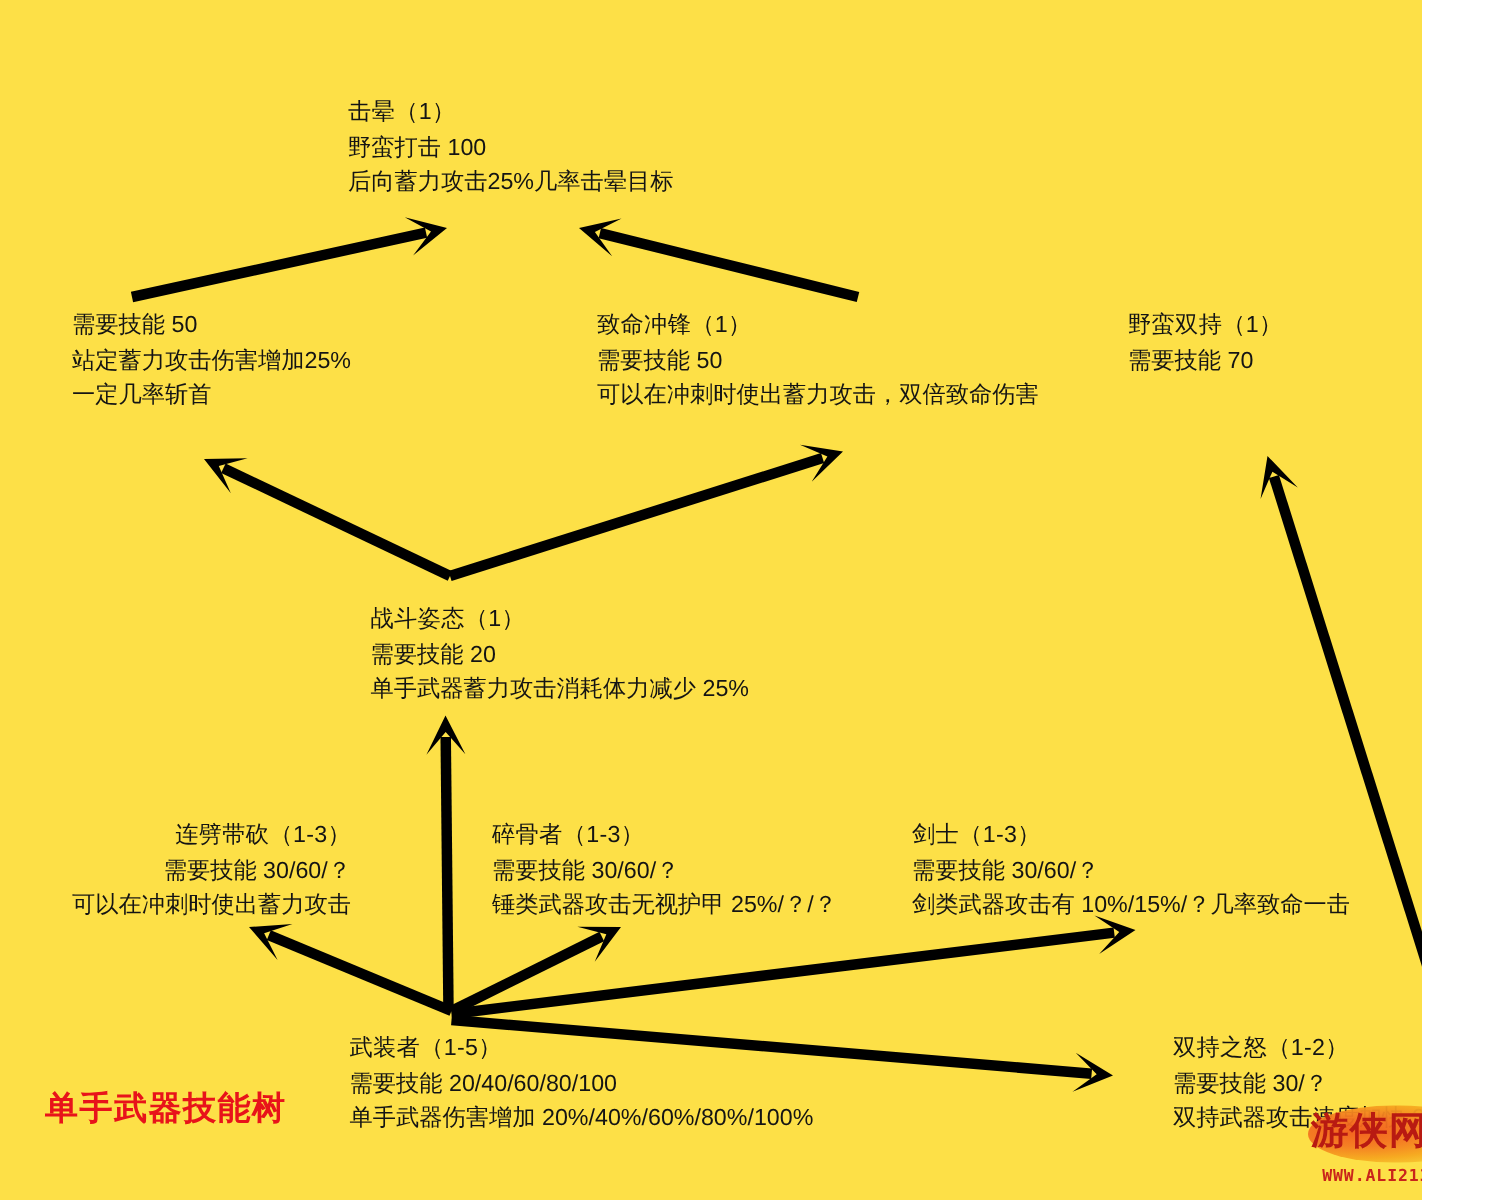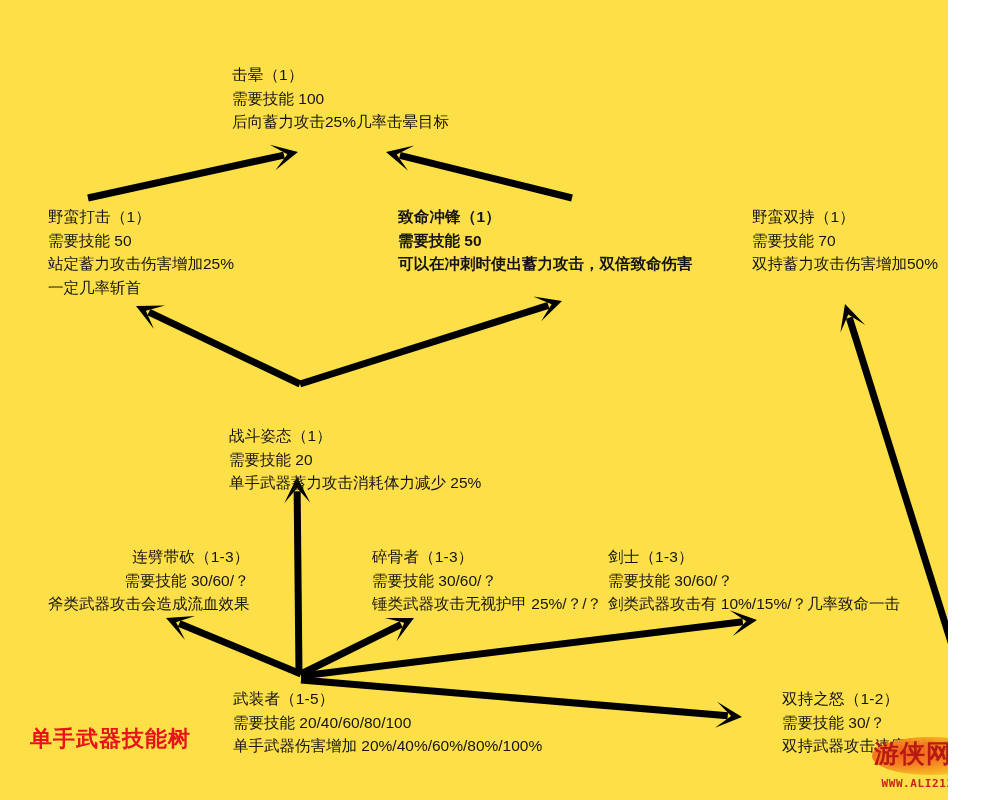--- a/index.html
+++ b/index.html
@@ -133,50 +133,48 @@
       </g>
       <g>
         <line x1="976" y1="722" x2="849.276483688663" y2="317.6455739073371" stroke="#000" stroke-width="7" stroke-linecap="butt"></line>
         <path d="M845,304 L865.1804920769665,324.9224219327374 L848.2656784531608,314.42025643833017 L840.37035769999,332.69784682121565 Z" fill="#000"></path>
       </g>
     </svg>
 
   <div id="node-layer">
       <div class="node" style="left: 232px; top: 63px;">
         <span class="line title">击晕（1）</span>
-        <span class="line">需要技能 100</span>
+        <span class="line">野蛮打击 100</span>
         <span class="line">后向蓄力攻击25%几率击晕目标</span>
       </div>
       <div class="node" style="left: 48px; top: 205px;">
-        <span class="line title">野蛮打击（1）</span>
         <span class="line">需要技能 50</span>
         <span class="line">站定蓄力攻击伤害增加25%</span>
         <span class="line">一定几率斩首</span>
       </div>
-      <div class="node" style="left: 398px; top: 205px; font-weight: bold;">
+      <div class="node" style="left: 398px; top: 205px;">
         <span class="line title">致命冲锋（1）</span>
         <span class="line">需要技能 50</span>
         <span class="line">可以在冲刺时使出蓄力攻击，双倍致命伤害</span>
       </div>
       <div class="node" style="left: 752px; top: 205px;">
         <span class="line title">野蛮双持（1）</span>
         <span class="line">需要技能 70</span>
-        <span class="line">双持蓄力攻击伤害增加50%</span>
-      </div>
-      <div class="node" style="left: 229px; top: 401px; margin-top: 23px;">
+      </div>
+      <div class="node" style="left: 247px; top: 401px;">
         <span class="line title">战斗姿态（1）</span>
         <span class="line">需要技能 20</span>
         <span class="line">单手武器蓄力攻击消耗体力减少 25%</span>
       </div>
       <div class="node" style="left: 48px; top: 545px; text-align: right;">
         <span class="line title">连劈带砍（1-3）</span>
         <span class="line">需要技能 30/60/？</span>
-        <span class="line">斧类武器攻击会造成流血效果</span>
-      </div>
-      <div class="node" style="left: 328px; top: 545px; margin-left: 44px;">
+        <span class="line">可以在冲刺时使出蓄力攻击</span>
+      </div>
+      <div class="node" style="left: 328px; top: 545px;">
         <span class="line title">碎骨者（1-3）</span>
         <span class="line">需要技能 30/60/？</span>
         <span class="line">锤类武器攻击无视护甲 25%/？/？</span>
       </div>
       <div class="node" style="left: 608px; top: 545px;">
         <span class="line title">剑士（1-3）</span>
         <span class="line">需要技能 30/60/？</span>
         <span class="line">剑类武器攻击有 10%/15%/？几率致命一击</span>
       </div>
       <div class="node" style="left: 233px; top: 687px;">

